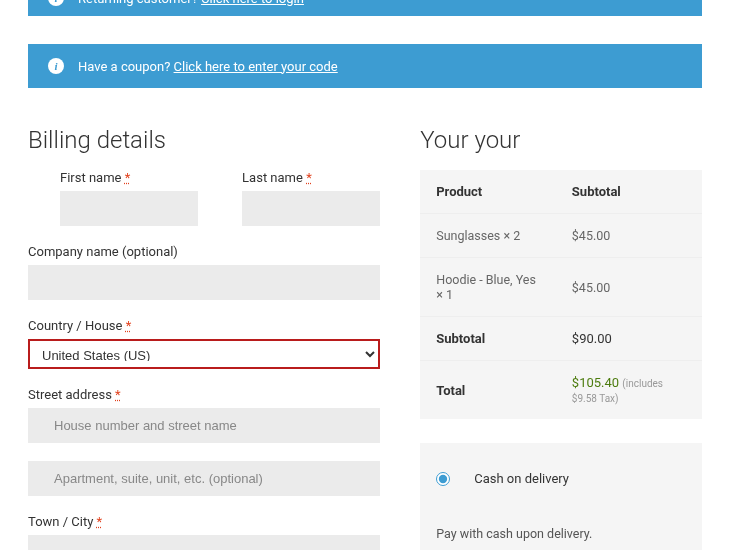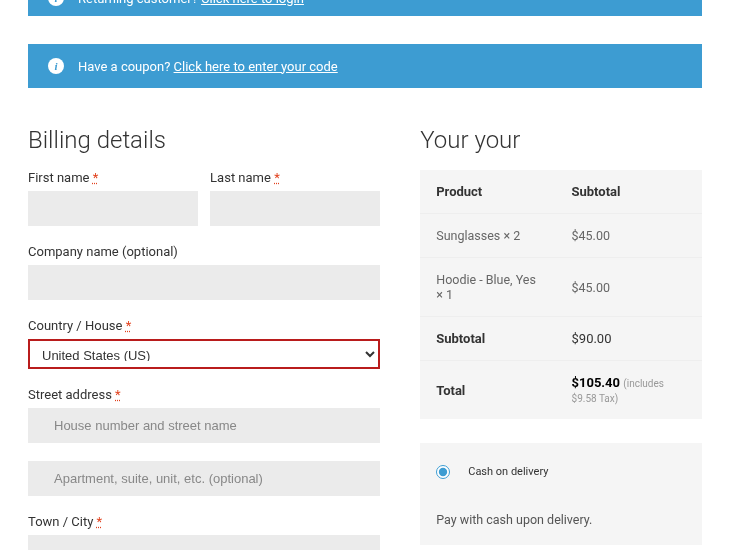--- a/index.html
+++ b/index.html
@@ -9,39 +9,39 @@
 .notice.first { margin-bottom: 0; }
 .notice-icon { width: 16px; height: 16px; border-radius: 50%; background: #fff; color: #3d9cd2; display: inline-flex; align-items: center; justify-content: center; font-size: 11px; font-weight: bold; margin-right: 14px; font-style: italic; font-family: serif; }
 .notice-text { font-size: 13px; text-align: center; }
 .notice a { color: #fff; text-decoration: underline; }
 .columns { display: flex; gap: 40px; margin-top: 38px; }
 .col-left { flex: 1.25; }
 .col-right { flex: 1; }
 h3 { font-size: 24px; font-weight: 300; color: #333; margin-bottom: 16px; }
 .form-row { margin-bottom: 18px; }
 .form-row-half { display: flex; gap: 12px; }
-.form-row-half .form-field { flex: 1; }
+.form-row-half .form-field { flex: 1; margin-left: 32px; }
 label { display: block; font-size: 13px; color: #333; margin-bottom: 6px; }
 .required { color: #e2401c; text-decoration: underline dotted; text-decoration-color: #e2401c; }
 input[type=text], select { width: 100%; padding: 10px 26px; background: #ebebeb; border: none; font-size: 13px; color: #333; }
 input::placeholder { color: #888; }
 select { background: #fff; border: 2px solid #b91c1c; padding: 6px 8px; height: 30px; }
 .order-table { width: 100%; background: #f5f5f5; border-collapse: collapse; }
 .order-table th, .order-table td { padding: 14px 16px; text-align: left; font-size: 13px; }
 .order-table thead th { font-weight: bold; color: #333; }
 .order-table tbody td { color: #666; font-size: 12.5px; }
 .order-table tbody tr { border-top: 1px solid #eee; }
 .order-table tfoot th { font-weight: bold; }
 .order-table tfoot tr { border-top: 1px solid #eee; }
-.total-price { font-weight: bold; color: #000000; }
+.total-price { font-weight: normal; color: #4d7c0f; }
 .tax-note { font-size: 10px; color: #999; font-weight: normal; }
 .payment { background: #f5f5f5; margin-top: 24px; padding: 0; }
 .payment-option { padding: 14px 16px; display: flex; align-items: center; gap: 10px; }
 .payment-option input[type=radio] { width: 14px; height: 14px; accent-color: #3d9cd2; }
-.payment-option label { margin: 8px; font-size: 11px; color: #333; }
+.payment-option label { margin: 14px; font-size: 13px; color: #333; }
 .payment-desc { padding: 12px 16px 18px; font-size: 12.5px; color: #555; }
 </style>
 </head>
 <body>
 
 <div class="container">
   <div class="notice first" style="margin-top:-10px; padding-top:0; padding-bottom:10px;">
     <span class="notice-icon">i</span>
     <span class="notice-text">
       <span>Returning customer?</span>

